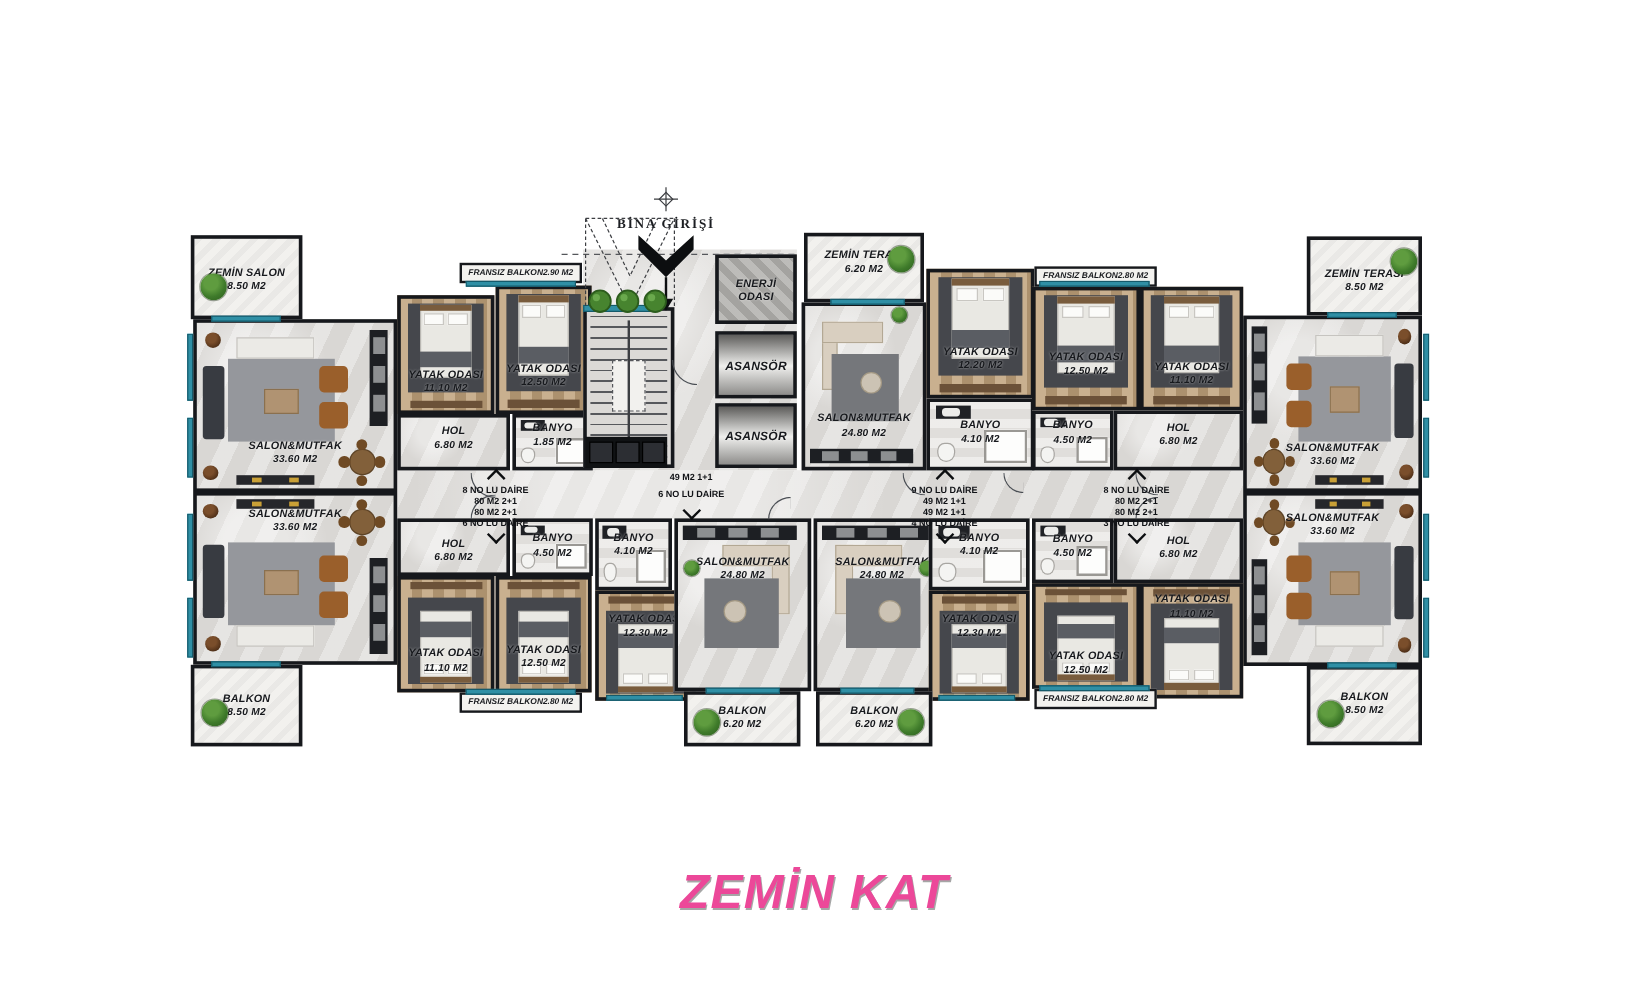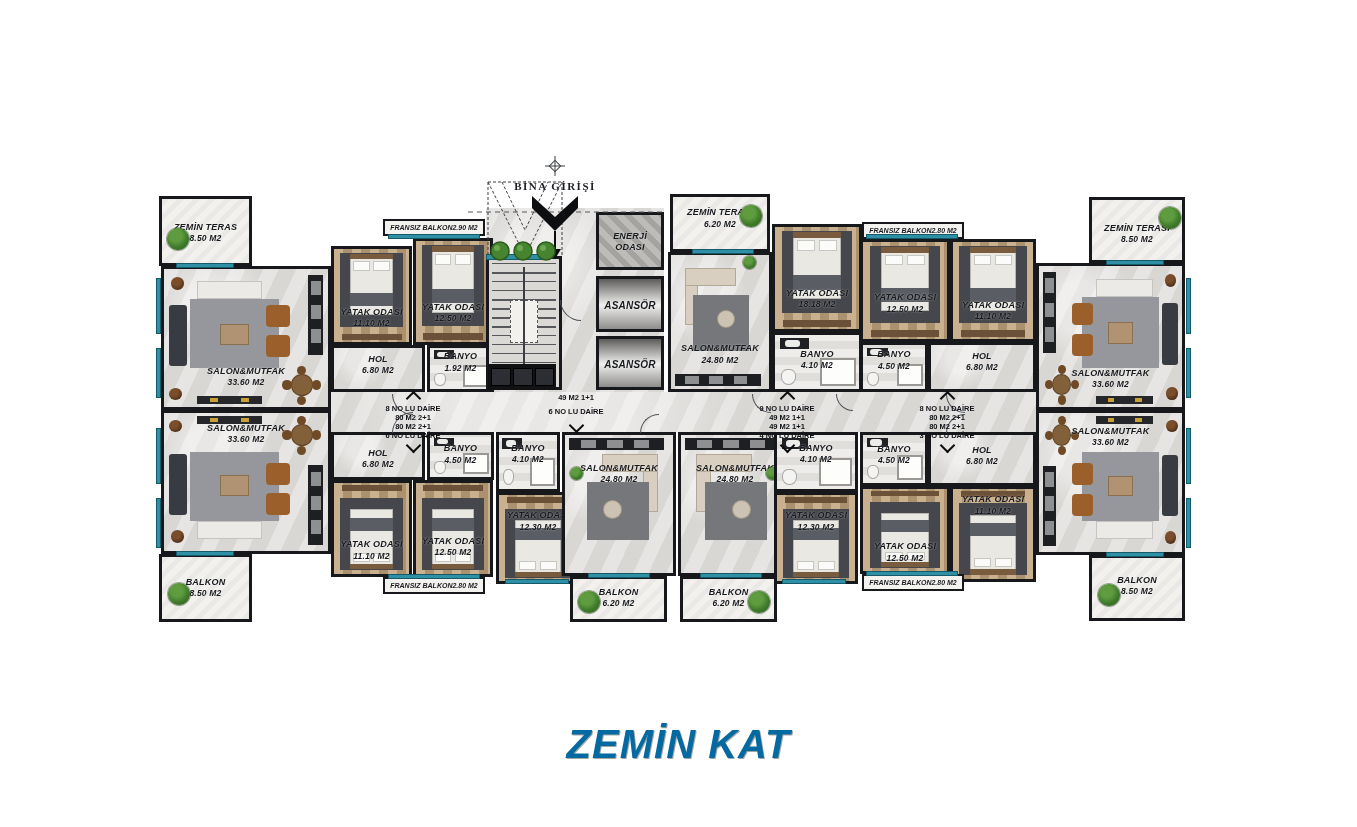--- a/index.html
+++ b/index.html
@@ -38,33 +38,33 @@
   .chev.down{transform:rotate(135deg);}
   .furn{position:absolute;}
   .arc{position:absolute;border-left:1px solid #4a4e54;border-bottom:1px solid #4a4e54;
       border-bottom-left-radius:100%;z-index:45;}
   .bush{position:absolute;border-radius:50%;z-index:35;
       background:radial-gradient(circle at 40% 35%,#5f9c3f 0 30%,#3e7a2a 60%,#2c5c1d 100%);
       box-shadow:0 0 0 1px rgba(20,40,10,.4);}
   .bplant{position:absolute;border-radius:50%;z-index:35;
       background:radial-gradient(circle at 40% 35%,#7a4e2b 0 35%,#54331a 70%,#3a2210 100%);}
   .title{position:absolute;left:0;right:0;top:722px;text-align:center;z-index:70;
-      font:italic 900 40px/1.1 "Liberation Sans",sans-serif;color:#0369a1;letter-spacing:1px;
+      font:italic 900 40px/1.1 "Liberation Sans",sans-serif;color:#ec4899;letter-spacing:1px;
       text-shadow:1px 1px 0 rgba(0,0,0,.35);}
 </style>
 </head>
 <body>
 
 <div class="stage">
   <div id="plan">
       <div class="f-marble corridor" style="left: 486px; top: 208px; width: 178px; height: 184px;"></div>
       <div class="f-marble corridor" style="left: 331px; top: 392px; width: 705px; height: 40px;"></div>
       <div class="room f-terrace" style="left: 159px; top: 196px; width: 93px; height: 70px;">
         <div class="bush" style="left: 6%; top: 46%; width: 22px; height: 22px;"></div>
-        <div class="rlabel" style="top: 36%;"><span>ZEMİN TERAS</span><span class="ar">8.50 M2</span></div>
+        <div class="rlabel" style="top: 36%;"><span>ZEMİN SALON</span><span class="ar">8.50 M2</span></div>
       </div>
       <div class="room f-marble" style="left: 161px; top: 266px; width: 170px; height: 144px;">
         <div class="furn" style="background: rgb(29, 31, 35); left: 88%; top: 4%; width: 9%; height: 58%;">
           <div class="furn" style="left: 15%; top: 8%; width: 70%; height: 18%; background: rgb(141, 143, 145);"></div>
           <div class="furn" style="left: 15%; top: 38%; width: 70%; height: 18%; background: rgb(141, 143, 145);"></div>
           <div class="furn" style="left: 15%; top: 68%; width: 70%; height: 18%; background: rgb(141, 143, 145);"></div>
         </div>
         <div class="furn" style="background: rgb(149, 151, 156); left: 16%; top: 22%; width: 54%; height: 50%;"></div>
         <div class="furn" style="background: rgb(235, 234, 230); box-shadow: rgb(198, 196, 192) 0px 0px 0px 1px inset; left: 20%; top: 9%; width: 40%; height: 13%;"></div>
         <div class="furn" style="background: rgb(56, 59, 65); border-radius: 3px; left: 3%; top: 26%; width: 11%; height: 44%;"></div>
@@ -141,21 +141,21 @@
         <div class="rlabel" style="top: 60%;"><span>YATAK ODASI</span><span class="ar">12.50 M2</span></div>
       </div>
       <div class="room f-marble" style="left: 331px; top: 345px; width: 94px; height: 47px;">
         <div class="rlabel" style="top: 14%;"><span>HOL</span><span class="ar">6.80 M2</span></div>
       </div>
       <div class="room f-bath" style="left: 427px; top: 345px; width: 67px; height: 47px;">
         <div class="furn" style="right: 4%; bottom: 6%; width: 42%; height: 52%; background: rgb(253, 253, 252); box-shadow: rgb(154, 152, 148) 0px 0px 0px 2px inset;"></div>
         <div class="furn" style="left: 6%; top: 6%; width: 34%; height: 20%; background: rgb(31, 33, 37);"></div>
         <div class="furn" style="left: 12%; top: 9%; width: 18%; height: 13%; background: rgb(236, 236, 234); border-radius: 3px;"></div>
         <div class="furn" style="left: 8%; bottom: 10%; width: 16%; height: 26%; background: rgb(244, 244, 242); border-radius: 40% 40% 50% 50%; box-shadow: rgb(168, 166, 162) 0px 0px 0px 1px;"></div>
-        <div class="rlabel" style="top: 8%;"><span>BANYO</span><span class="ar">1.92 M2</span></div>
+        <div class="rlabel" style="top: 8%;"><span>BANYO</span><span class="ar">1.85 M2</span></div>
       </div>
       <div class="room f-marble" style="left: 331px; top: 432px; width: 94px; height: 48px;">
         <div class="rlabel" style="top: 30%;"><span>HOL</span><span class="ar">6.80 M2</span></div>
       </div>
       <div class="room f-bath" style="left: 427px; top: 432px; width: 67px; height: 48px;">
         <div class="furn" style="right: 4%; bottom: 6%; width: 42%; height: 52%; background: rgb(253, 253, 252); box-shadow: rgb(154, 152, 148) 0px 0px 0px 2px inset;"></div>
         <div class="furn" style="left: 6%; top: 6%; width: 34%; height: 20%; background: rgb(31, 33, 37);"></div>
         <div class="furn" style="left: 12%; top: 9%; width: 18%; height: 13%; background: rgb(236, 236, 234); border-radius: 3px;"></div>
         <div class="furn" style="left: 8%; bottom: 10%; width: 16%; height: 26%; background: rgb(244, 244, 242); border-radius: 40% 40% 50% 50%; box-shadow: rgb(168, 166, 162) 0px 0px 0px 1px;"></div>
         <div class="rlabel" style="top: 20%;"><span>BANYO</span><span class="ar">4.50 M2</span></div>
@@ -217,21 +217,21 @@
       </div>
       <div class="room f-wood" style="left: 772px; top: 224px; width: 90px; height: 108px;">
         <div class="furn" style="left: 8%; top: 4%; width: 84%; height: 80%; background: rgb(69, 71, 76);"></div>
         <div class="furn" style="left: 21%; top: 5%; bottom: auto; width: 58%; height: 66%; background: rgb(233, 232, 227); box-shadow: rgb(185, 183, 178) 0px 0px 0px 1px inset;">
           <div class="furn" style="left: 0px; top: 0px; width: 100%; height: 9%; background: rgb(121, 92, 61);"></div>
           <div class="furn" style="left: 8%; top: 12%; width: 38%; height: 16%; background: rgb(251, 251, 249); box-shadow: rgb(201, 199, 194) 0px 0px 0px 1px inset;"></div>
           <div class="furn" style="left: 54%; top: 12%; width: 38%; height: 16%; background: rgb(251, 251, 249); box-shadow: rgb(201, 199, 194) 0px 0px 0px 1px inset;"></div>
           <div class="furn" style="left: 0px; bottom: 14%; width: 100%; height: 22%; background: rgb(90, 93, 99);"></div>
         </div>
         <div class="furn" style="left: 10%; bottom: 2%; width: 80%; height: 7%; background: rgb(107, 81, 56);"></div>
-        <div class="rlabel" style="top: 60%;"><span>YATAK ODASI</span><span class="ar">18.18 M2</span></div>
+        <div class="rlabel" style="top: 60%;"><span>YATAK ODASI</span><span class="ar">12.20 M2</span></div>
       </div>
       <div class="room f-bath" style="left: 772px; top: 332px; width: 90px; height: 60px;">
         <div class="furn" style="right: 4%; bottom: 6%; width: 42%; height: 52%; background: rgb(253, 253, 252); box-shadow: rgb(154, 152, 148) 0px 0px 0px 2px inset;"></div>
         <div class="furn" style="left: 6%; top: 6%; width: 34%; height: 20%; background: rgb(31, 33, 37);"></div>
         <div class="furn" style="left: 12%; top: 9%; width: 18%; height: 13%; background: rgb(236, 236, 234); border-radius: 3px;"></div>
         <div class="furn" style="left: 8%; bottom: 10%; width: 16%; height: 26%; background: rgb(244, 244, 242); border-radius: 40% 40% 50% 50%; box-shadow: rgb(168, 166, 162) 0px 0px 0px 1px;"></div>
         <div class="rlabel" style="top: 26%;"><span>BANYO</span><span class="ar">4.10 M2</span></div>
       </div>
       <div class="striplabel" style="left: 862px; top: 222px; width: 102px; height: 17px;">FRANSIZ BALKON2.80 M2</div>
       <div class="room f-wood" style="left: 860px; top: 239px; width: 90px; height: 103px;">

